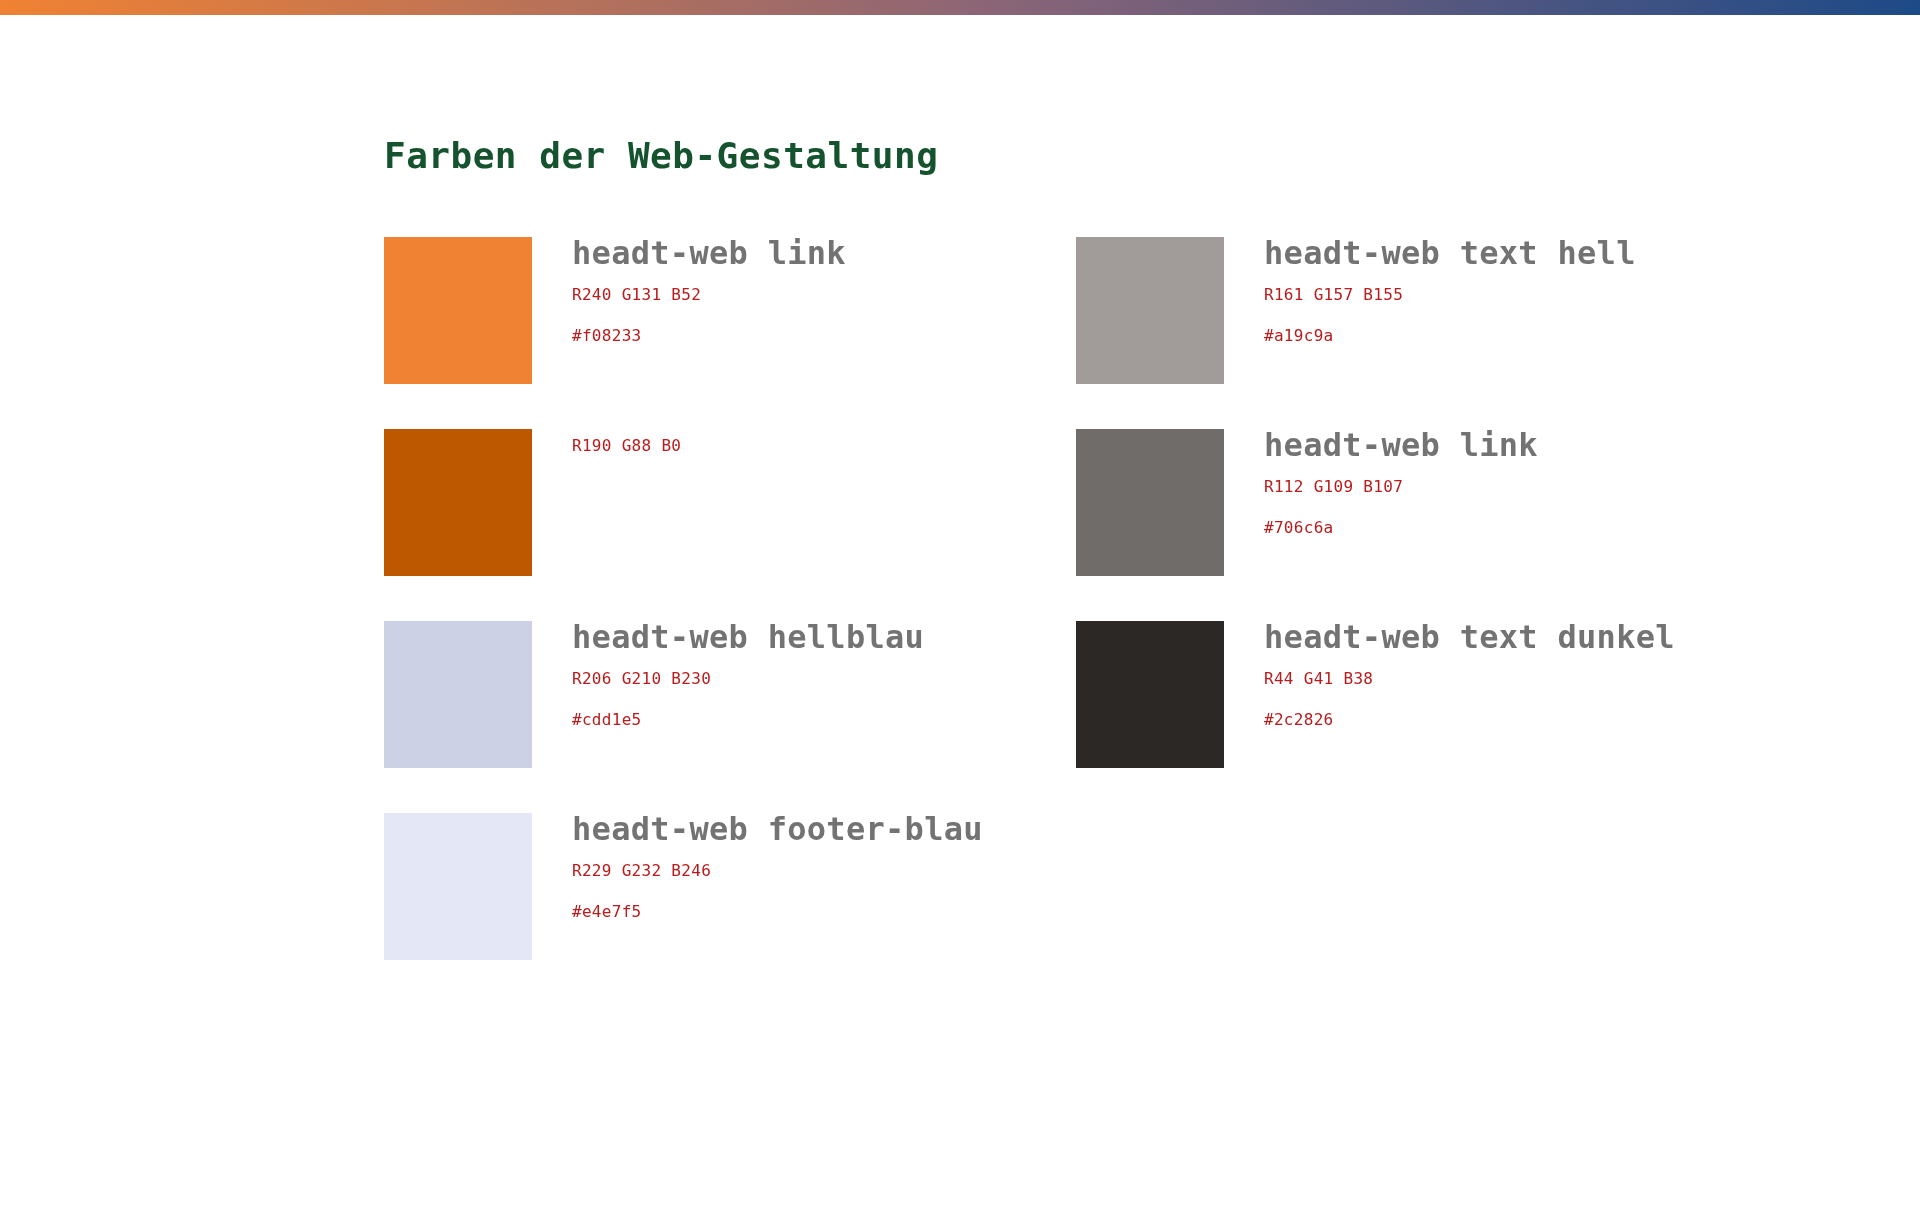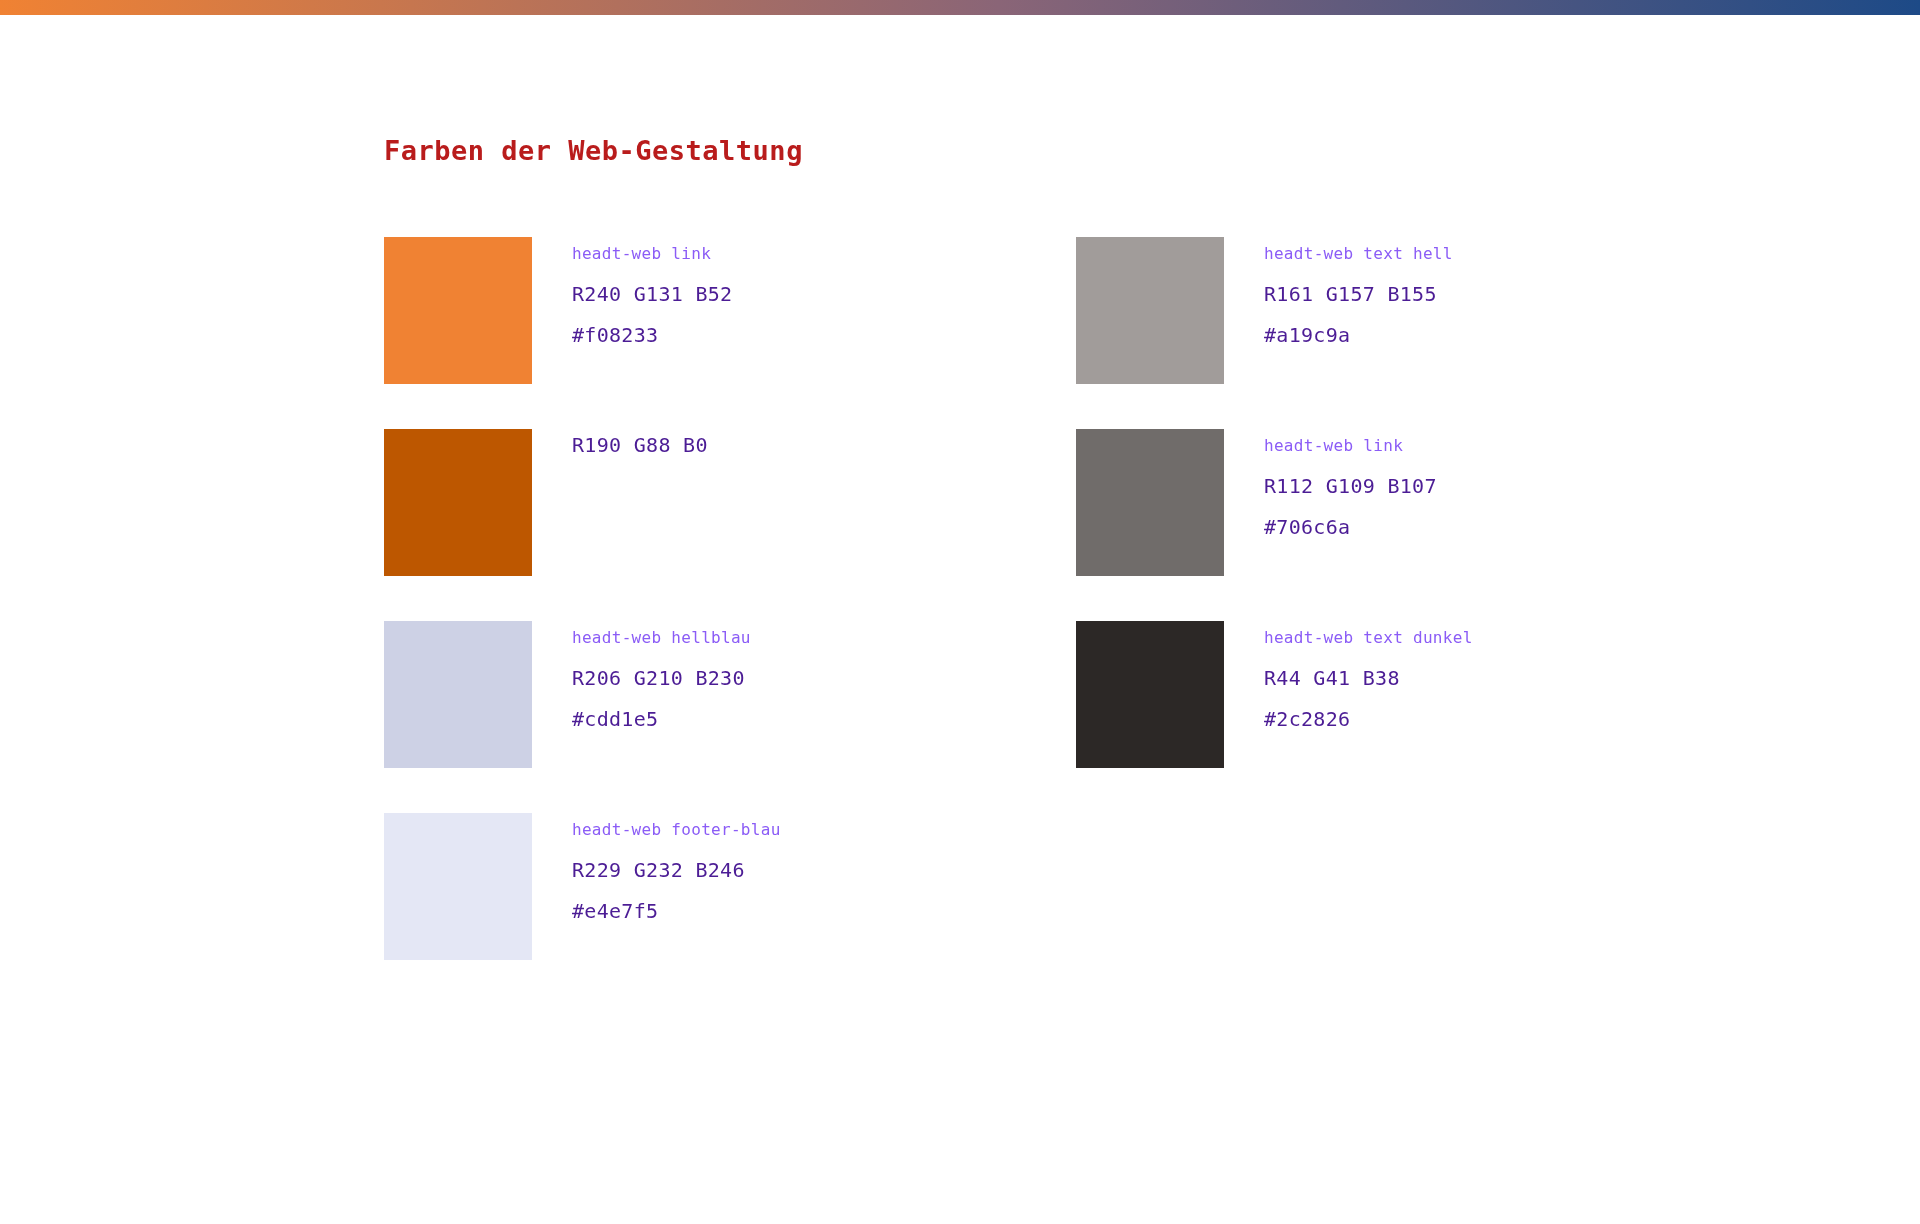--- a/index.html
+++ b/index.html
@@ -36,23 +36,23 @@
     top: 0;
     left: 0;
     width: 1920px;
     height: 1224px;
   }
 
   #page-title {
     position: absolute;
     left: 384px;
     top: 135px;
-    font-size: 27px;
+    font-size: 36px;
     font-weight: bold;
-    color: #b91c1c;
+    color: #14532d;
     letter-spacing: 0.5px;
     white-space: nowrap;
   }
 
   #palette-grid {
     position: absolute;
     left: 384px;
     top: 237px;
     width: 1450px;
   }
@@ -78,32 +78,32 @@
   }
 
   .swatch-info {
     position: absolute;
     left: 188px;
     top: -4px;
     white-space: nowrap;
   }
 
   .swatch-name {
-    font-size: 16px;
-    font-weight: normal;
-    color: #8b5cf6;
+    font-size: 32px;
+    font-weight: bold;
+    color: #737373;
     line-height: 41px;
     letter-spacing: 0.3px;
   }
 
   .swatch-rgb,
   .swatch-hex {
-    font-size: 20px;
+    font-size: 16px;
     font-weight: normal;
-    color: #4c1d95;
+    color: #b91c1c;
     line-height: 41px;
     letter-spacing: 0.3px;
   }
 </style>
 </head>
 <body style="background: rgb(255, 255, 255);">
 
 <div id="page">
 
   <div id="gradient-bar" style="background: linear-gradient(90deg, rgb(240, 130, 51) 0%, rgb(138, 101, 119) 52%, rgb(29, 74, 135) 100%);"></div>

